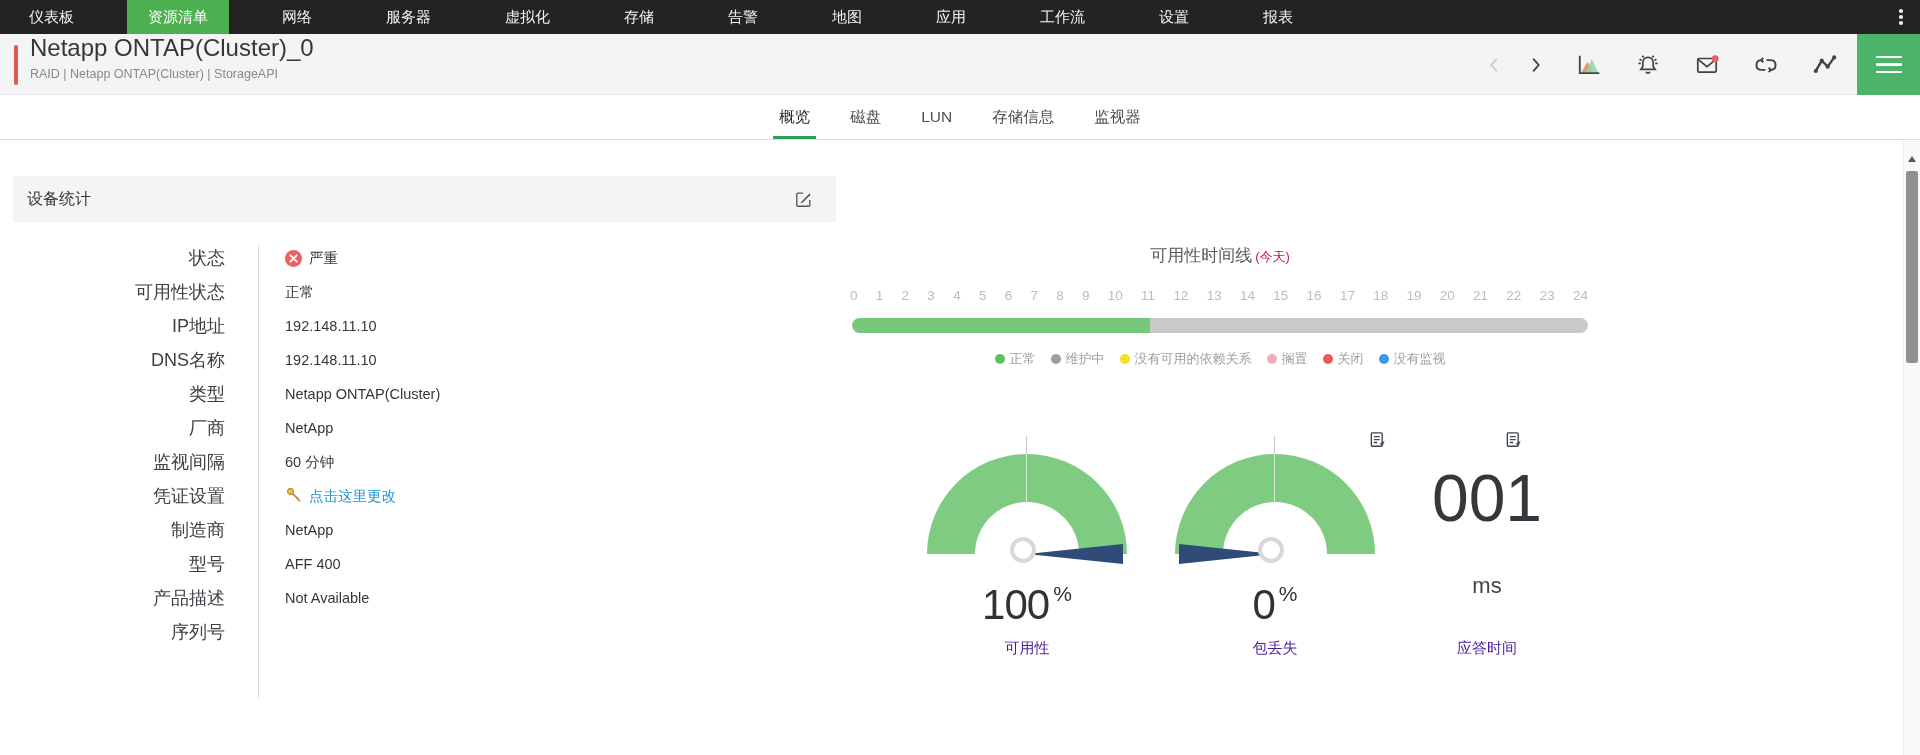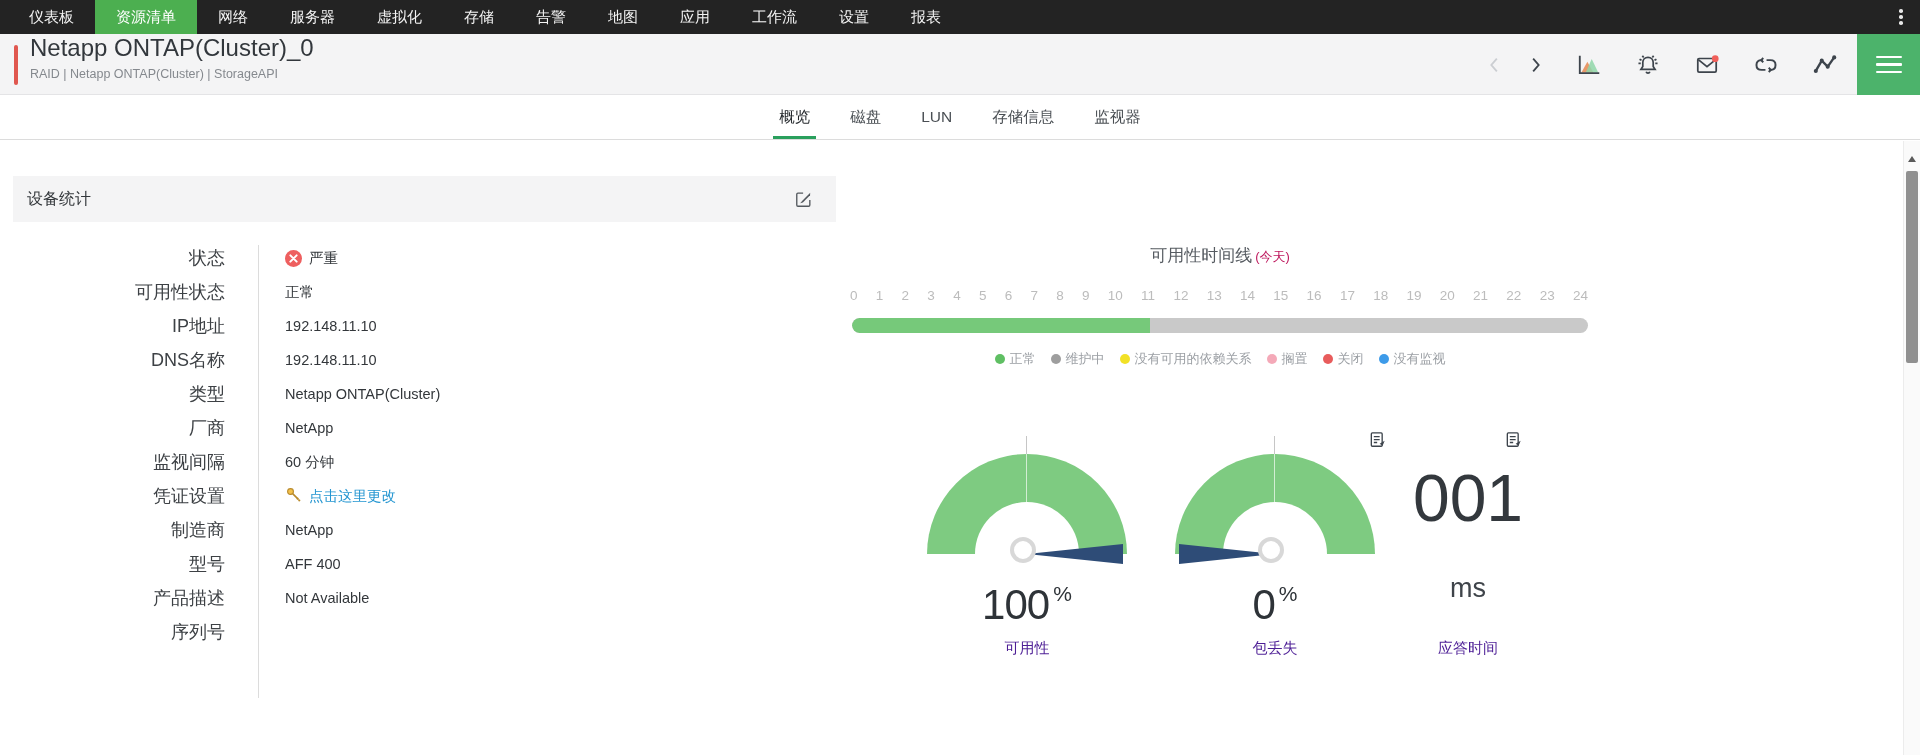--- a/index.html
+++ b/index.html
@@ -2,21 +2,21 @@
 <html><head>
 <meta charset="utf-8">
 <style>
   * { margin:0; padding:0; box-sizing:border-box; }
   html,body { width:1920px; height:755px; overflow:hidden; background:#fff;
     font-family:"Liberation Sans","DejaVu Sans",sans-serif; }
   .page { position:relative; width:1920px; height:755px; }
 
   
   .topnav { position:absolute; top:0; left:0; width:1920px; height:34px;
-    background:#232323; display:flex; align-items:stretch; padding-left:8px; }
+    background:#232323; display:flex; align-items:stretch; padding-left:8px;gap:32px; }
   .nav-item { color:#f4f4f4; font-size:15px; padding:0 21px; display:flex;
     align-items:center; cursor:pointer; white-space:nowrap; }
   .nav-item.active { background:#4caf50; color:#fff; }
   .nav-kebab { position:absolute; right:10px; top:7px; width:18px; height:20px;
     display:flex; flex-direction:column; align-items:center; justify-content:center; gap:2.5px; cursor:pointer; }
   .nav-kebab i { width:3.5px; height:3.5px; border-radius:50%; background:#e8e8e8; }
 
   
   .dev-header { position:absolute; top:34px; left:0; width:1920px; height:61px;
     background:#f4f4f5; border-bottom:1px solid #e4e4e6; }
@@ -67,38 +67,38 @@
   .tl-bar { position:absolute; top:178px; left:2px; width:736px; height:15px;
     background:#c9c9c9; border-radius:8px; overflow:hidden; }
   .tl-fill { height:100%; background:#76c97a; border-radius:8px 0 0 8px; }
   .tl-legend { position:absolute; top:210px; width:100%; display:flex; justify-content:center;
     gap:15px; align-items:center; }
   .legend-item { display:flex; align-items:center; gap:5px; }
   .legend-dot { width:10px; height:10px; border-radius:50%; }
   .legend-label { font-size:13px; color:#9b9fa4; }
 
   .gauge-cell { position:absolute; top:300px; width:250px; text-align:center; height:300px; }
-  .gc1 { left:52px; } .gc2 { left:300px; } .gc3 { left:493px; }
+  .gc1 { left:52px; } .gc2 { left:300px; } .gc3 { left:512px; }
   .arc-wrap { position:relative; width:200px; height:100px; margin:14px auto 0; }
   .arc { position:absolute; left:0; top:0; width:200px; height:100px; background:#7ecb81;
     border-radius:100px 100px 0 0; }
   .arc-hole { position:absolute; left:48px; bottom:0; width:104px; height:52px; background:#fff;
     border-radius:52px 52px 0 0; }
   .arc-tick-top { position:absolute; left:99px; top:-18px; width:1px; height:18px; background:#c6c6c6; }
   .arc-tick-in { position:absolute; left:99px; top:0; width:1px; height:48px; background:rgba(255,255,255,.65); }
   .needle { position:absolute; top:89px; width:96px; height:22px; background:#2e4c77; }
   .needle-right { left:100px; clip-path:polygon(0 50%, 100% 4%, 100% 96%); }
   .needle-left  { left:4px;  clip-path:polygon(100% 50%, 0 4%, 0 96%); }
   .hub { position:absolute; left:83px; top:83px; width:26px; height:26px; background:#fff;
     border:4px solid #d8d8d8; border-radius:50%; }
   .gauge-value { position:absolute; top:141px; width:100%; font-size:42px; color:#2e3338; letter-spacing:-1px; }
   .gauge-value sup { font-size:21px; vertical-align:18px; letter-spacing:0; margin-left:4px; }
   .gauge-label { position:absolute; top:199px; width:100%; font-size:15px; color:#4c1d95; }
   .big-number { position:absolute; top:20px; width:100%; font-size:66px; color:#33383d; font-weight:300; }
-  .big-unit { position:absolute; top:133px; width:100%; font-size:27px; color:#3f444a; }
+  .big-unit { position:absolute; top:133px; width:100%; font-size:22px; color:#3f444a; }
   .report-ico { position:absolute; top:290px; width:20px; height:20px; cursor:pointer; }
   .ri1 { left:518px; } .ri2 { left:654px; }
 
   
   .scroll-col { position:absolute; right:0; top:141px; width:17px; height:614px; background:#fafafa;
     border-left:1px solid #ececec; }
   .scroll-up { position:absolute; top:15px; left:4px; width:0; height:0; cursor:pointer;
     border-left:4.5px solid transparent; border-right:4.5px solid transparent; border-bottom:6px solid #5a5a5a; }
   .scroll-thumb { position:absolute; top:30px; left:2px; width:12px; height:192px; background:#909090;
     border-radius:2px; cursor:pointer; }

